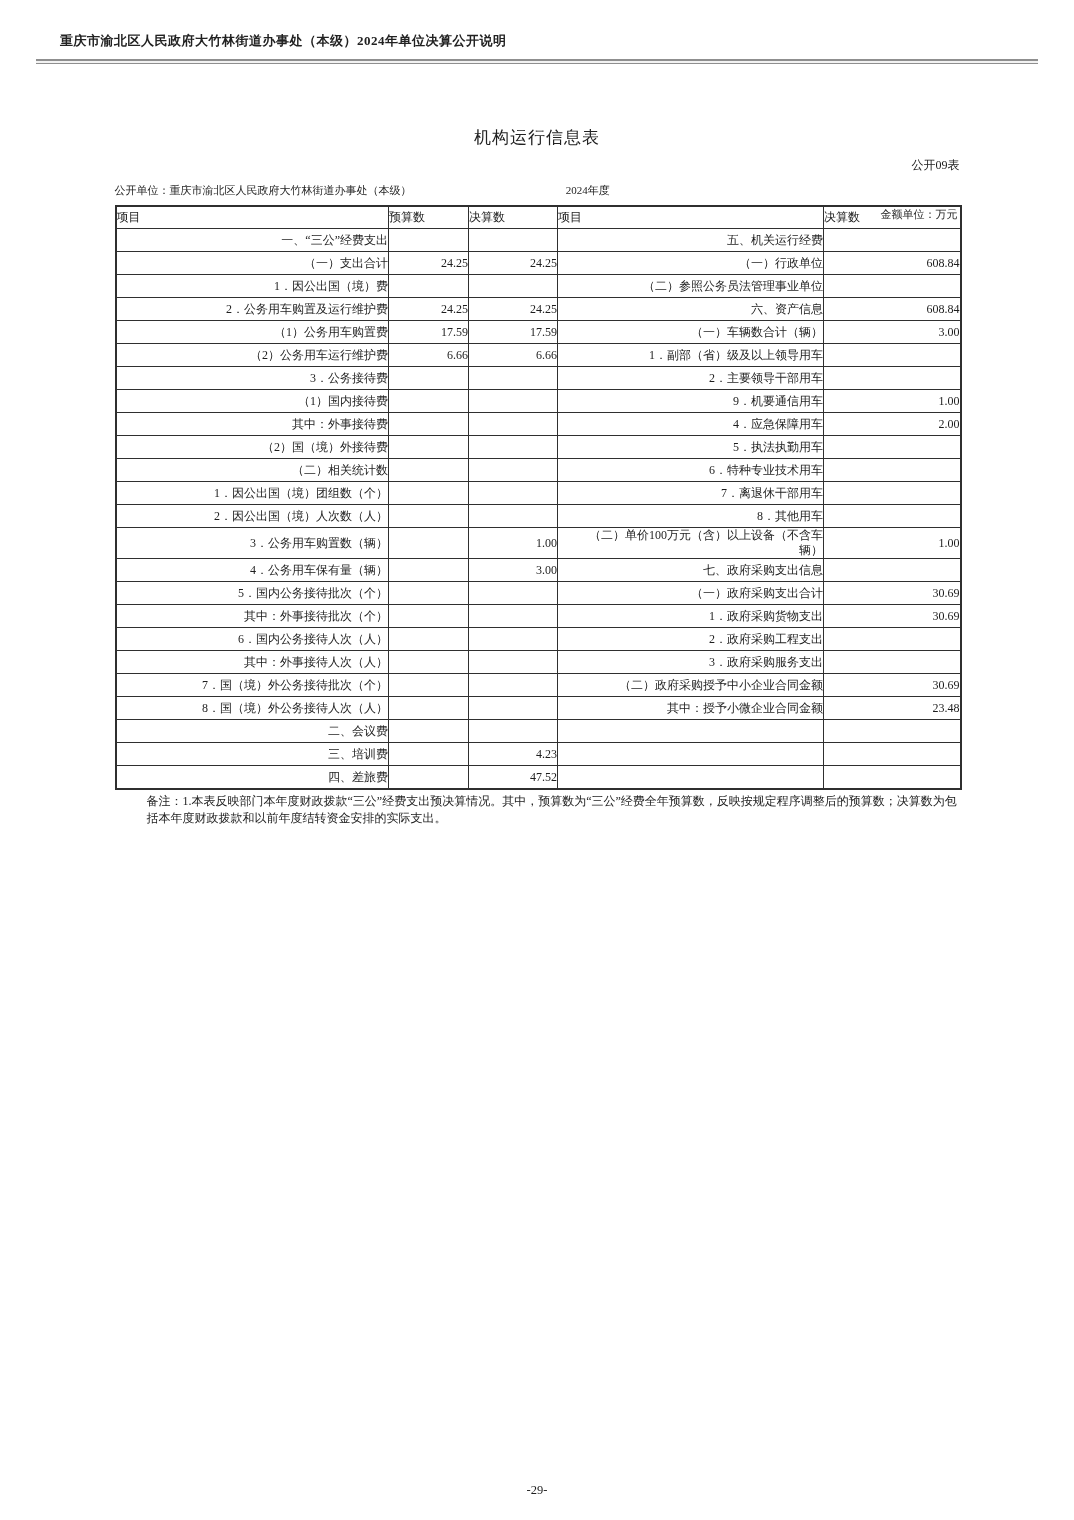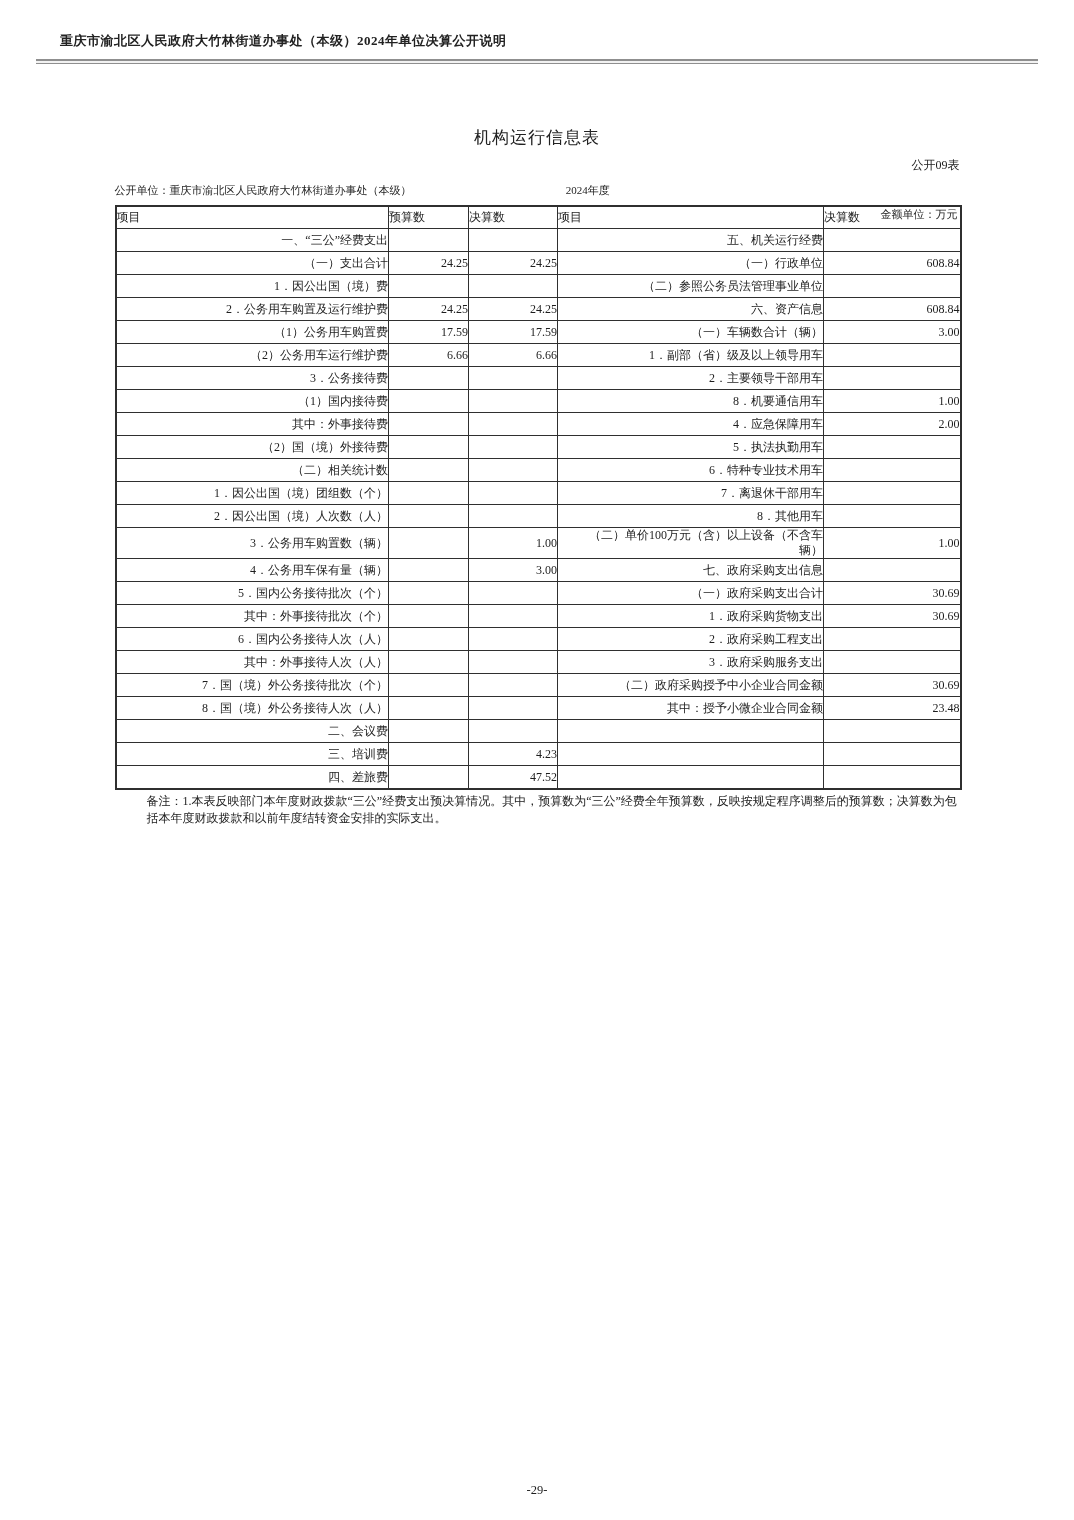--- a/index.html
+++ b/index.html
@@ -119,21 +119,21 @@
           <td class="item i2">3．公务接待费</td>
           <td class="num"></td>
           <td class="num"></td>
           <td class="item i2">2．主要领导干部用车</td>
           <td class="num"></td>
         </tr>
         <tr>
           <td class="item i3">（1）国内接待费</td>
           <td class="num"></td>
           <td class="num"></td>
-          <td class="item i2">8．机要通信用车</td>
+          <td class="item i2">9．机要通信用车</td>
           <td class="num">1.00</td>
         </tr>
         <tr>
           <td class="item i4">其中：外事接待费</td>
           <td class="num"></td>
           <td class="num"></td>
           <td class="item i2">4．应急保障用车</td>
           <td class="num">2.00</td>
         </tr>
         <tr>

